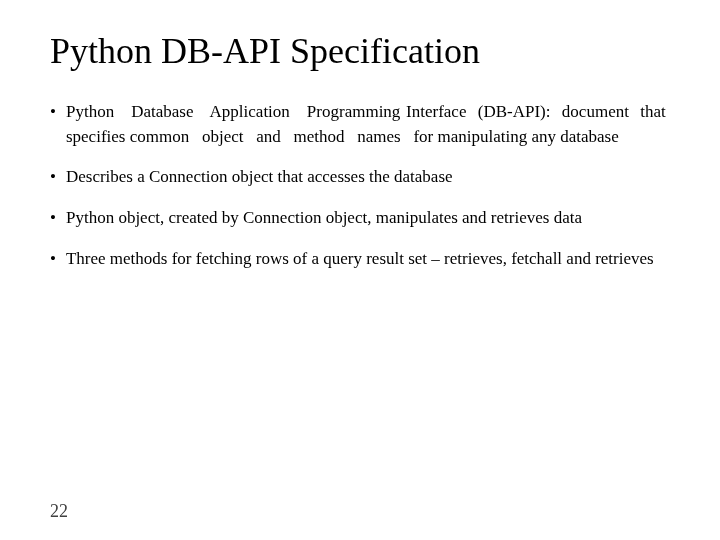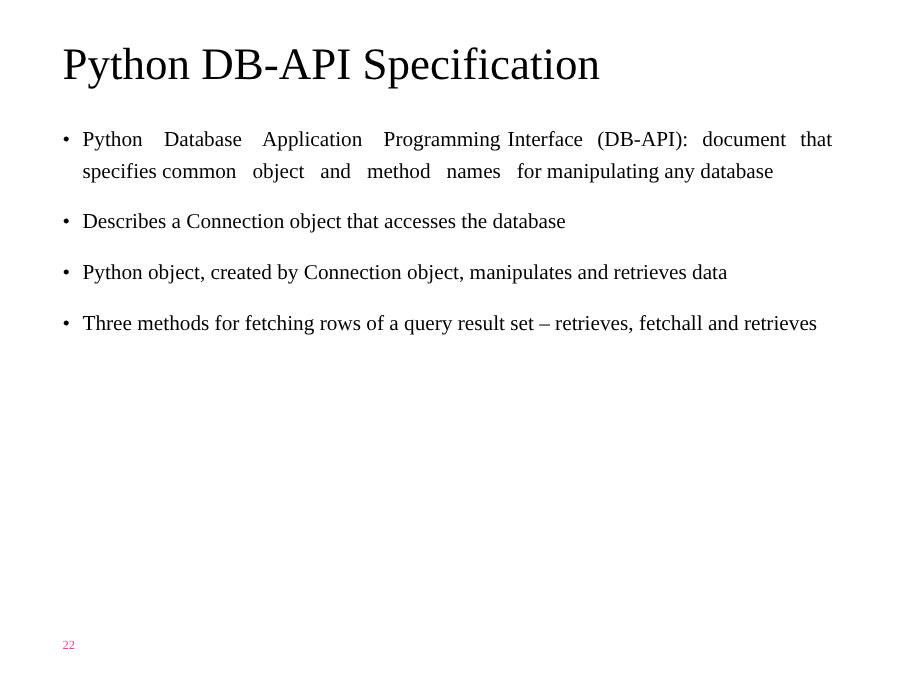--- a/index.html
+++ b/index.html
@@ -64,22 +64,22 @@
     }
 
     .bold {
       font-weight: normal;
     }
 
     .slide-number {
       position: absolute;
       bottom: 18px;
       left: 50px;
-      font-size: 10px;
-      color: #ec4899;
+      font-size: 18px;
+      color: #404040;
       font-family: 'Times New Roman', Times, serif;
     }
   </style>
 </head>
 <body>
 
 <div class="slide">
   <h1 class="slide-title">Python DB-API Specification</h1>
 
   <ul class="bullet-list">

